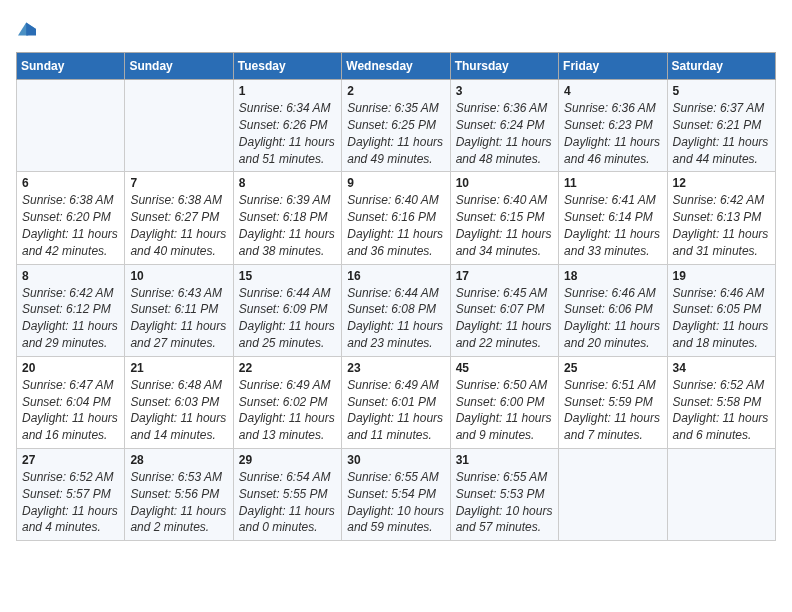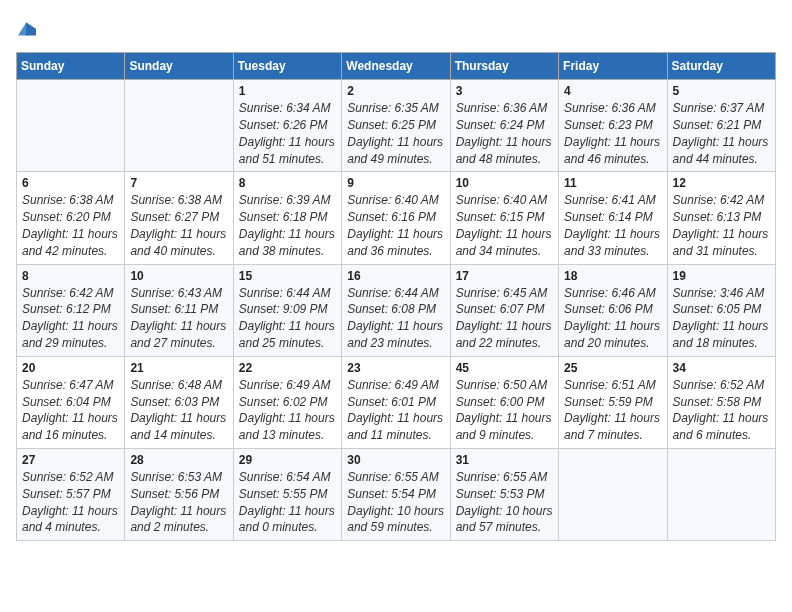--- a/index.html
+++ b/index.html
@@ -230,21 +230,21 @@
         <td>
           <span class="day-num">10</span>
           <div class="cell-content">Sunrise: 6:43 AM
 Sunset: 6:11 PM
 Daylight: 11 hours
 and 27 minutes.</div>
         </td>
         <td>
           <span class="day-num">15</span>
           <div class="cell-content">Sunrise: 6:44 AM
-Sunset: 9:09 PM
+Sunset: 6:09 PM
 Daylight: 11 hours
 and 25 minutes.</div>
         </td>
         <td>
           <span class="day-num">16</span>
           <div class="cell-content">Sunrise: 6:44 AM
 Sunset: 6:08 PM
 Daylight: 11 hours
 and 23 minutes.</div>
         </td>
@@ -257,21 +257,21 @@
         </td>
         <td>
           <span class="day-num">18</span>
           <div class="cell-content">Sunrise: 6:46 AM
 Sunset: 6:06 PM
 Daylight: 11 hours
 and 20 minutes.</div>
         </td>
         <td>
           <span class="day-num">19</span>
-          <div class="cell-content">Sunrise: 3:46 AM
+          <div class="cell-content">Sunrise: 6:46 AM
 Sunset: 6:05 PM
 Daylight: 11 hours
 and 18 minutes.</div>
         </td>
       </tr>
       <tr>
         <td>
           <span class="day-num">20</span>
           <div class="cell-content">Sunrise: 6:47 AM
 Sunset: 6:04 PM

